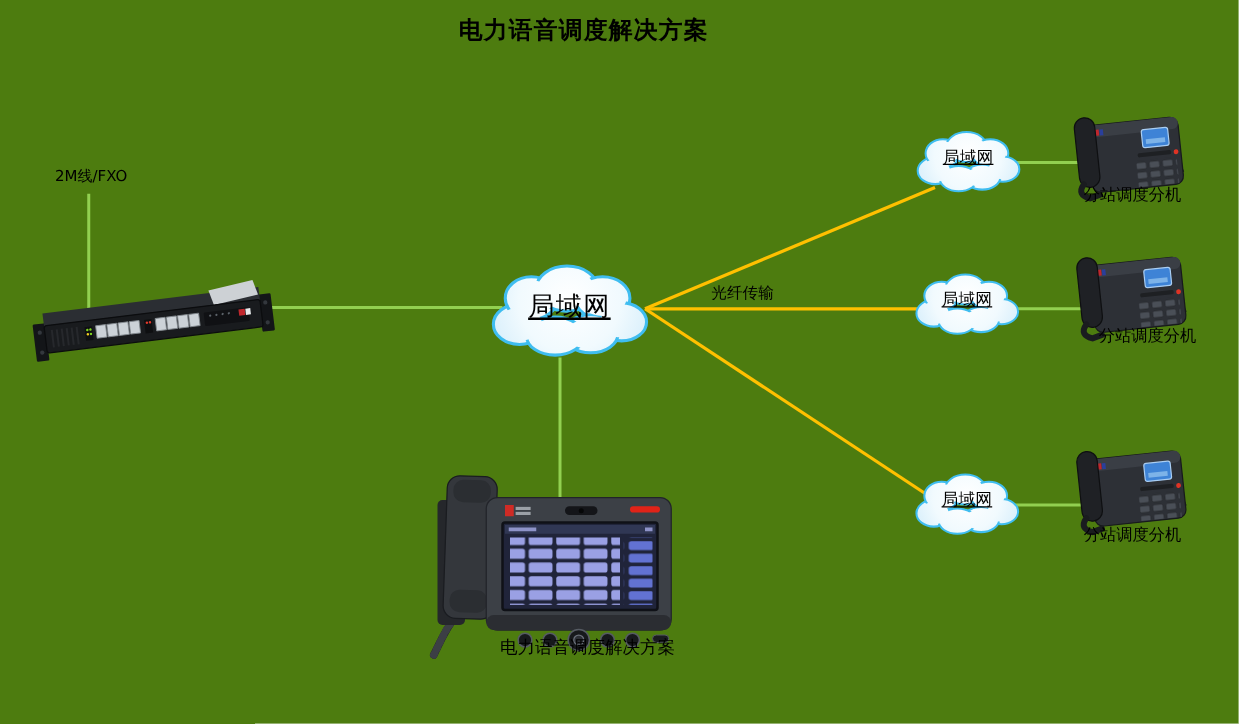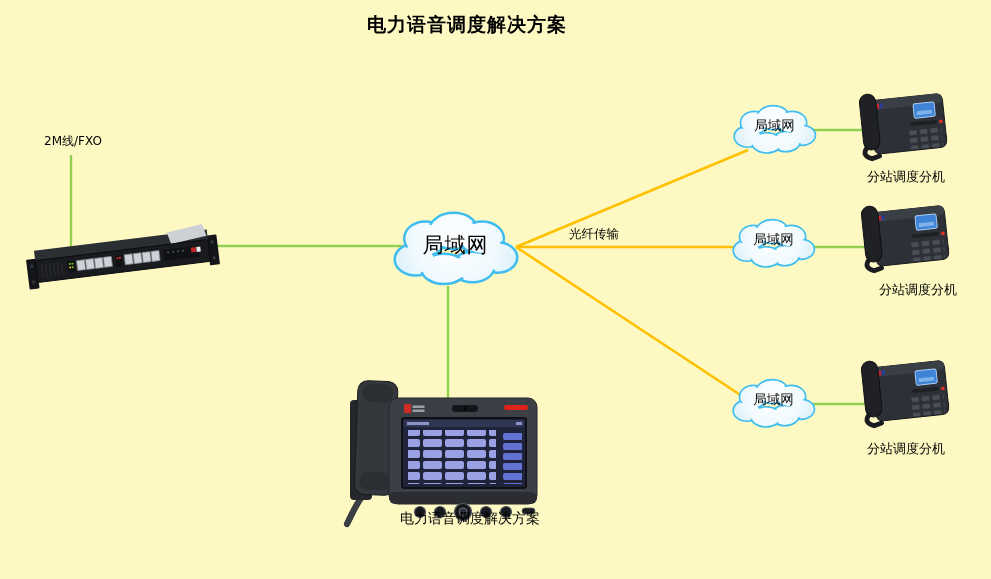--- a/index.html
+++ b/index.html
@@ -1,28 +1,28 @@
 <!DOCTYPE html>
 <html style="--line-green: #92D050; --line-yellow: #FFC000; --cloud-stroke: #3FBDF0; --cloud-fill: #E6F5FD;"><head>
 <meta charset="utf-8">
 <style>
   html,body{margin:0;padding:0;background:#fff;}
   #canvas{
-    position:relative;width:991px;height:579px;overflow:hidden;background:#fef9c3;
+    position:relative;width:991px;height:579px;overflow:hidden;background:#4d7c0f;
     font-family:"DejaVu Sans",sans-serif;color:#000;
   }
   .abs{position:absolute;}
   .lbl{position:absolute;color:#000;white-space:nowrap;line-height:1.2;text-align:right;}
   #title{left:280px;top:13px;width:374px;text-align:center;font-size:19px;font-weight:bold;letter-spacing:1px;}
   #trunk-label{left:44px;top:134px;font-size:12px;}
   #host-label{left:46px;top:290px;font-size:13px;}
   #fiber-label{left:569px;top:226px;width:110px;text-align:left;font-size:12.5px;}
   #console-label{left:400px;top:510px;font-size:14px;}
-  .branch-label{font-size:13px;width:86px;text-align:center;margin-top:20px;}
-  .cloud-text{position:absolute;left:0;top:0;right:0;bottom:6px;display:flex;align-items:center;justify-content:center;color:#000;}
+  .branch-label{font-size:13px;width:86px;text-align:center;}
+  .cloud-text{position:absolute;left:0;top:0;right:0;bottom:6px;display:flex;align-items:center;justify-content:center;color:#000;text-decoration:underline;}
   .cloud-text.big{font-size:21px;letter-spacing:1px;}
   .cloud-text.small{font-size:13.5px;}
   svg{display:block;}
   .green-line{stroke:var(--line-green,#92D050);stroke-width:2.4;}
   .yellow-line{stroke:var(--line-yellow,#FFC000);stroke-width:2.6;}
   .cb{fill:url(#cloudGrad);stroke:var(--cloud-stroke,#3FBDF0);stroke-width:2.6;}
   .cf{fill:url(#cloudGrad);stroke:none;}
 </style>
 </head>
 <body>

